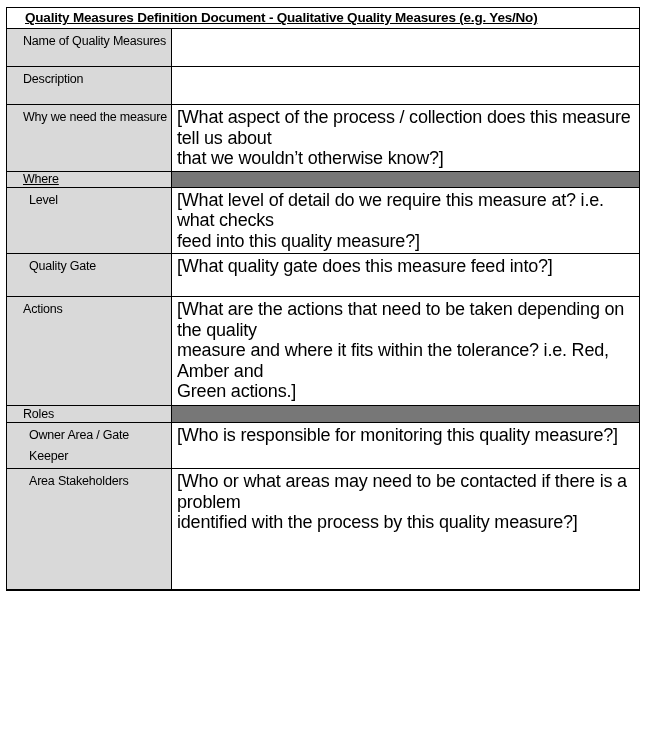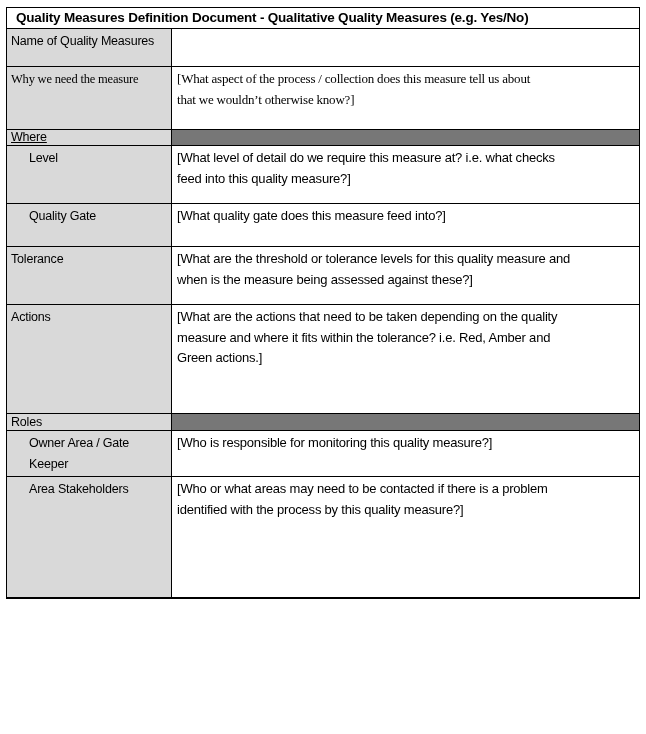--- a/index.html
+++ b/index.html
@@ -24,41 +24,42 @@
     overflow: hidden;
     box-sizing: border-box;
   }
   tr.title-row { height: 21px; }
   .title-cell {
     background: var(--title-bg, #ffffff);
     font-weight: bold;
     font-size: 13.5px;
     letter-spacing: -0.2px;
     line-height: 18px;
-    padding: 1px 9px;
+    padding: 1px 18px;
     white-space: nowrap;
+    text-decoration: underline;
   }
   .label-cell {
     background: var(--label-bg, #d9d9d9);
     font-size: 12.5px;
     letter-spacing: -0.2px;
     line-height: 20.5px;
-    padding: 2px 2px 2px 4px;
+    padding: 2px 2px 2px 16px;
     white-space: pre-line;
   }
   .label-cell.indent { padding-left: 22px; }
   .label-cell.section-label {
     vertical-align: middle;
     padding-top: 0;
     padding-bottom: 1px;
     line-height: 14px;
   }
   .value-cell {
     background: #ffffff;
-    font-size: 13px;
+    font-size: 18px;
     letter-spacing: -0.2px;
     line-height: 20.5px;
     padding: 2px 3px 2px 5px;
     white-space: pre-line;
   }
   .section-fill { background: var(--section-bg, #777777); }
   table.qmd tr:last-child td { border-bottom-width: 2px; }
 </style>
 </head>
 <body>
@@ -70,42 +71,41 @@
       <col style="width:468px">
     </colgroup>
     <tbody id="qmd-rows">
       <tr class="title-row">
         <td colspan="2" class="title-cell">Quality Measures Definition Document - Qualitative Quality Measures (e.g. Yes/No)</td>
       </tr>
     <tr style="height: 38px;">
           <td class="label-cell">Name of Quality Measures</td>
           <td class="value-cell"></td>
         </tr>
-        <tr style="height: 63px; font-family: Liberation Serif, serif;">
+        <tr style="height: 38px;">
+          <td class="label-cell">Description</td>
+          <td class="value-cell"></td>
+        </tr>
+        <tr style="height: 63px;">
           <td class="label-cell">Why we need the measure</td>
           <td class="value-cell">[What aspect of the process / collection does this measure tell us about
 that we wouldn’t otherwise know?]</td>
         </tr>
         <tr style="height: 16px; text-decoration: underline;">
           <td class="label-cell section-label">Where</td>
           <td class="section-fill"></td>
         </tr>
         <tr style="height: 58px;">
           <td class="label-cell indent">Level</td>
           <td class="value-cell">[What level of detail do we require this measure at? i.e. what checks
 feed into this quality measure?]</td>
         </tr>
         <tr style="height: 43px;">
           <td class="label-cell indent">Quality Gate</td>
           <td class="value-cell">[What quality gate does this measure feed into?]</td>
-        </tr>
-        <tr style="height: 58px;">
-          <td class="label-cell">Tolerance</td>
-          <td class="value-cell">[What are the threshold or tolerance levels for this quality measure and
-when is the measure being assessed against these?]</td>
         </tr>
         <tr style="height: 109px;">
           <td class="label-cell">Actions</td>
           <td class="value-cell">[What are the actions that need to be taken depending on the quality
 measure and where it fits within the tolerance? i.e. Red, Amber and
 Green actions.]</td>
         </tr>
         <tr style="height: 17px; border-radius: 8px;">
           <td class="label-cell section-label">Roles</td>
           <td class="section-fill"></td>

